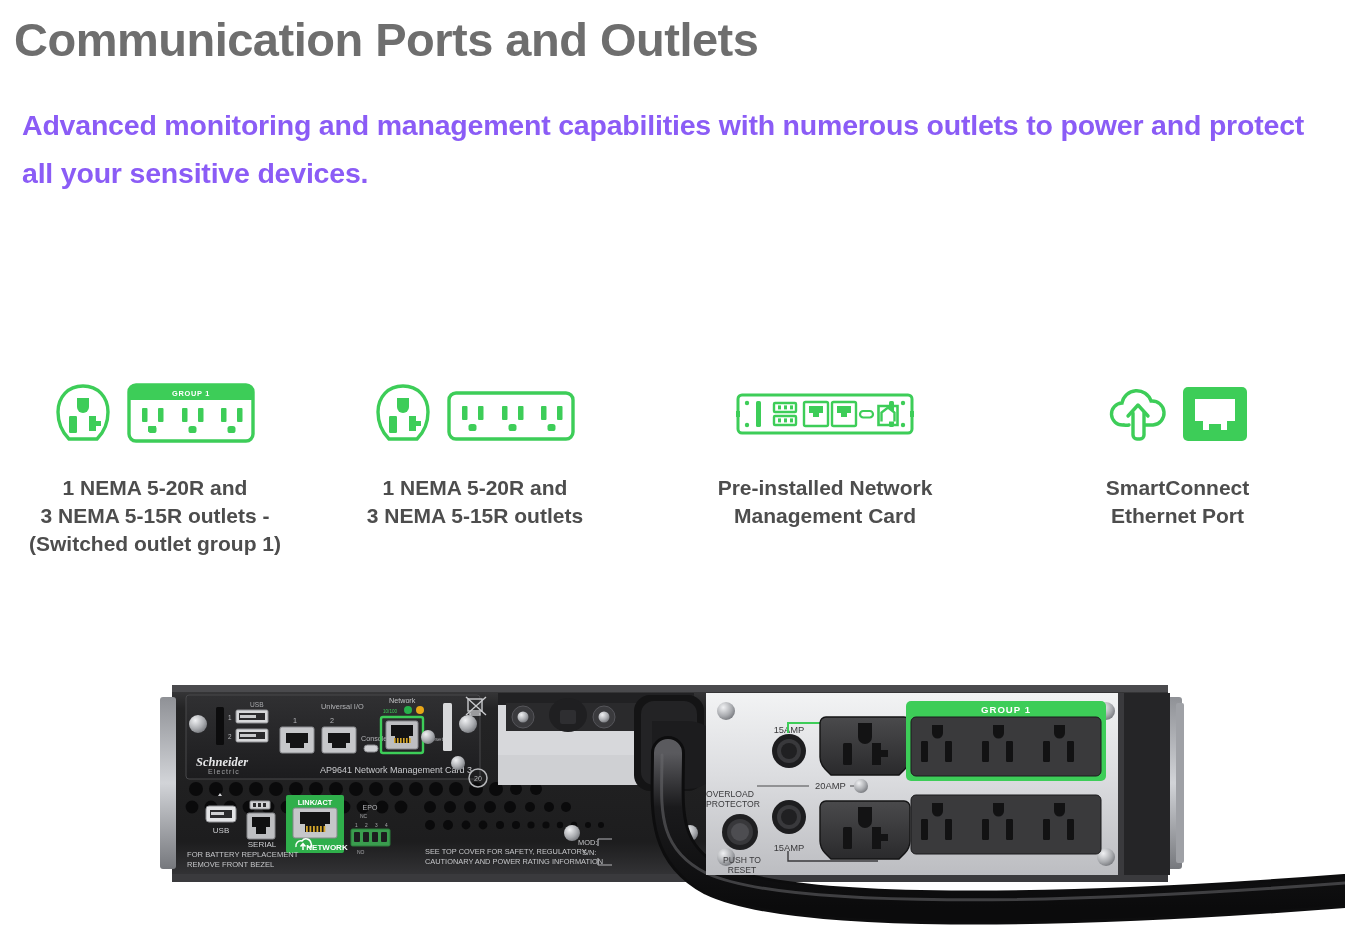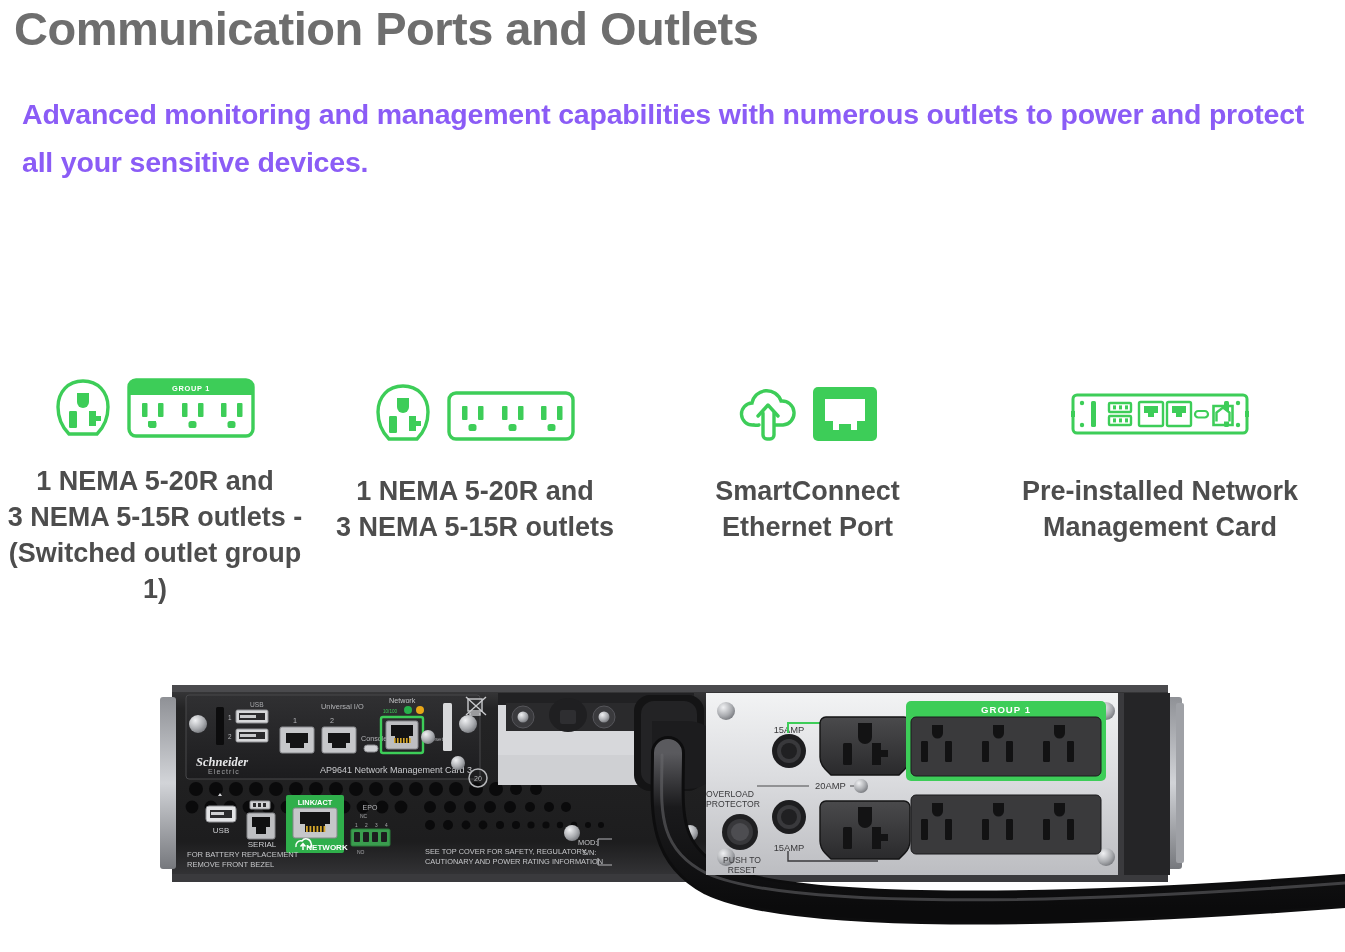--- a/index.html
+++ b/index.html
@@ -5,39 +5,39 @@
   html,body{margin:0;padding:0;background:#ffffff;}
   body{
     width:1345px;height:952px;position:relative;overflow:hidden;
     font-family:"Liberation Sans","DejaVu Sans",sans-serif;
     -webkit-font-smoothing:antialiased;
   }
   
   #header{position:absolute;left:14px;top:0px;width:1320px;}
   #page-title{
     font-size:47px;font-weight:bold;color:#6e6e6e;line-height:1.05;
-    letter-spacing:-0.5px;margin:0;padding-top:4px;
+    letter-spacing:-0.5px;margin:0;padding-top:15px;
   }
   #page-subtitle{
     font-size:28.5px;font-weight:bold;color:#8b5cf6;line-height:1.68;
     margin:0;padding-top:38px;padding-left:8px;letter-spacing:-0.2px;
   }
   
   #features{
     position:absolute;left:0;top:378px;width:1345px;height:180px;
     display:flex;
   }
   .feature{
     display:flex;flex-direction:column;align-items:center;
     justify-content:flex-start;
   }
   .feature-icons{height:72px;display:flex;align-items:center;justify-content:center;gap:16px;}
   .feature-caption{
     margin-top:24px;text-align:center;color:#4d4d4d;
-    font-size:27px;font-weight:bold;line-height:1.33;white-space:pre-line;
+    font-size:21px;font-weight:bold;line-height:1.33;white-space:pre-line;
   }
   
   #product{position:absolute;left:0px;top:655px;width:1239px;height:297px;}
 </style>
 </head>
 <body>
 
 <div id="header">
   <h1 id="page-title">Communication Ports and Outlets</h1>
   <p id="page-subtitle">Advanced monitoring and management capabilities with
@@ -99,37 +99,20 @@
           <rect x="94" y="23" width="5.5" height="14" rx="1"></rect>
             <rect x="110" y="23" width="5.5" height="14" rx="1"></rect>
           <rect x="100.5" y="41" width="8" height="7" rx="2.6"></rect>
         </g>
       </svg>
     </div>
     <div class="feature-caption">1 NEMA 5-20R and
 3 NEMA 5-15R outlets</div>
   </div>
 
-  <div class="feature" style="width:335px;">
-    <div class="feature-icons" style="gap:10px;">
-      <svg width="64" height="62" viewBox="0 0 64 62">
-        <path d="M16 42 a11 11 0 0 1 -1 -22 a15 15 0 0 1 29 -2 a11 11 0 0 1 2 24 h-8" fill="none" stroke="#3DCD58" stroke-width="3.4" stroke-linecap="round"></path>
-        <path d="M17 42 a11 11 0 0 0 5 0" fill="none" stroke="#3DCD58" stroke-width="3.4" stroke-linecap="round"></path>
-        <path d="M21 33 l10 -11 l10 11" fill="none" stroke="#3DCD58" stroke-width="3.4" stroke-linecap="round" stroke-linejoin="round"></path>
-        <path d="M26 30 v22 a4 4 0 0 0 4 4 h3 a4 4 0 0 0 4 -4 v-22" fill="none" stroke="#3DCD58" stroke-width="3.4" stroke-linecap="round" stroke-linejoin="round"></path>
-      </svg>
-      <svg width="68" height="62" viewBox="0 0 68 62">
-        <rect x="2" y="4" width="64" height="54" rx="5" fill="#3DCD58"></rect>
-        <path d="M14 16 h40 v22 h-8 v9 h-6 v-6 h-12 v6 h-6 v-9 h-8 z" fill="#ffffff"></path>
-      </svg>
-    </div>
-    <div class="feature-caption">SmartConnect
-Ethernet Port</div>
-  </div>
-
   <div class="feature" style="width:370px;">
     <div class="feature-icons">
       <svg width="178" height="62" viewBox="0 0 178 62">
         <rect x="2" y="12" width="174" height="38" rx="4" fill="none" stroke="#3DCD58" stroke-width="3"></rect>
         <circle cx="11" cy="20" r="2.2" fill="#3DCD58"></circle>
           <circle cx="11" cy="42" r="2.2" fill="#3DCD58"></circle>
         <circle cx="167" cy="20" r="2.2" fill="#3DCD58"></circle>
           <circle cx="167" cy="42" r="2.2" fill="#3DCD58"></circle>
         <path d="M0 28 h4 v6 h-4 z" fill="#3DCD58"></path>
           <path d="M174 28 h4 v6 h-4 z" fill="#3DCD58"></path>
@@ -161,20 +144,37 @@
         <g>
           <rect x="141" y="19" width="0" height="0"></rect>
         </g>
         <path d="M142.5 42 v-19 h19 v19 z" fill="none" stroke="#3DCD58" stroke-width="2.6"></path>
         <path d="M145.5 38.5 v-9 l6.5 -5 l6.5 5 v9 z" fill="#ffffff" stroke="none"></path>
         <path d="M145.5 38.5 v-9 l6.5 -5 l6.5 5 v9" fill="none" stroke="#3DCD58" stroke-width="2.4"></path>
       </svg>
     </div>
     <div class="feature-caption">Pre-installed Network
 Management Card</div>
+  </div>
+
+  <div class="feature" style="width:335px;">
+    <div class="feature-icons" style="gap:10px;">
+      <svg width="64" height="62" viewBox="0 0 64 62">
+        <path d="M16 42 a11 11 0 0 1 -1 -22 a15 15 0 0 1 29 -2 a11 11 0 0 1 2 24 h-8" fill="none" stroke="#3DCD58" stroke-width="3.4" stroke-linecap="round"></path>
+        <path d="M17 42 a11 11 0 0 0 5 0" fill="none" stroke="#3DCD58" stroke-width="3.4" stroke-linecap="round"></path>
+        <path d="M21 33 l10 -11 l10 11" fill="none" stroke="#3DCD58" stroke-width="3.4" stroke-linecap="round" stroke-linejoin="round"></path>
+        <path d="M26 30 v22 a4 4 0 0 0 4 4 h3 a4 4 0 0 0 4 -4 v-22" fill="none" stroke="#3DCD58" stroke-width="3.4" stroke-linecap="round" stroke-linejoin="round"></path>
+      </svg>
+      <svg width="68" height="62" viewBox="0 0 68 62">
+        <rect x="2" y="4" width="64" height="54" rx="5" fill="#3DCD58"></rect>
+        <path d="M14 16 h40 v22 h-8 v9 h-6 v-6 h-12 v6 h-6 v-9 h-8 z" fill="#ffffff"></path>
+      </svg>
+    </div>
+    <div class="feature-caption">SmartConnect
+Ethernet Port</div>
   </div>
 </div>
 
 <div id="product">
   <svg width="1345" height="297" viewBox="0 0 1345 297">
     <defs>
       <linearGradient id="chassisG" x1="0" y1="0" x2="0" y2="1">
         <stop offset="0" stop-color="#3c3c3e"></stop>
           <stop offset="0.12" stop-color="#242425"></stop>
         <stop offset="0.8" stop-color="#1d1d1e"></stop>

